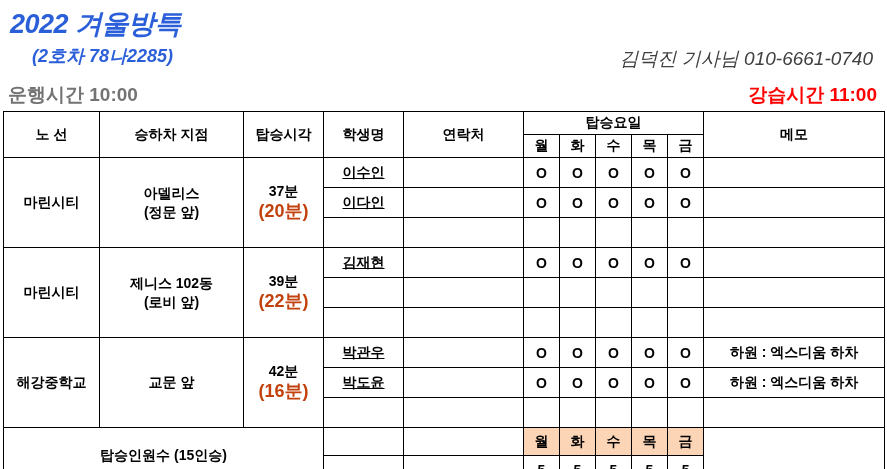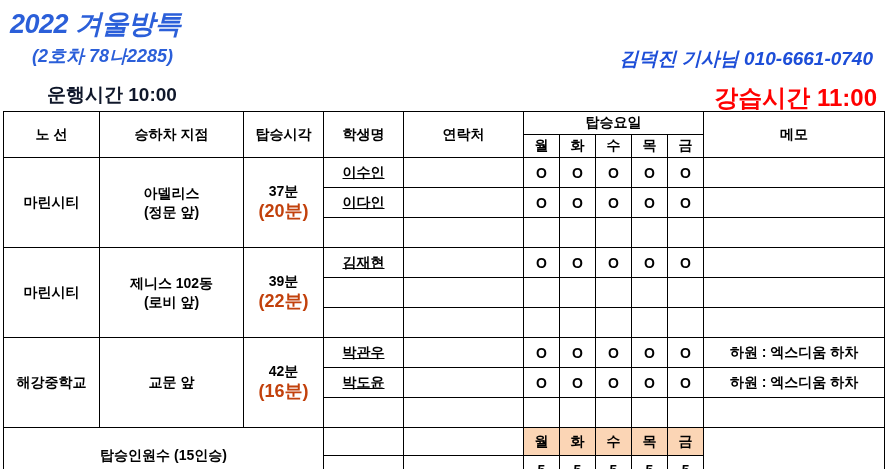--- a/index.html
+++ b/index.html
@@ -56,39 +56,38 @@
     white-space: nowrap;
   }
   .hdr-center .route {
     color: #e36c09;
   }
   .hdr-driver {
     position: absolute;
     right: 14px;
     top: 46px;
     font-size: 19px;
-    font-weight: bold;
+    font-weight: normal;
     font-style: italic;
-    color: #1d4ed8;
+    color: #404040;
     white-space: nowrap;
   }
   .hdr-timeleft {
     position: absolute;
     left: 8px;
     top: 82px;
     font-size: 19px;
     font-weight: bold;
-    color: #0f172a;
-    margin-left: 39px;
+    color: #737373;
   }
   .hdr-timeright {
     position: absolute;
     right: 10px;
     top: 82px;
-    font-size: 24px;
+    font-size: 19px;
     font-weight: bold;
     color: #ff0000;
   }
 
   
   table.grid {
     border-collapse: collapse;
     table-layout: fixed;
     width: 881px;
     margin-left: 3px;

